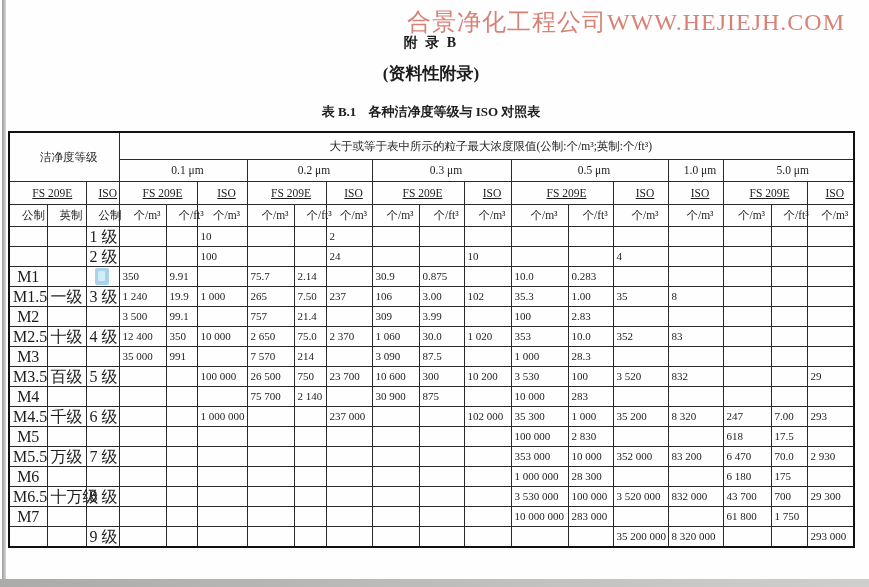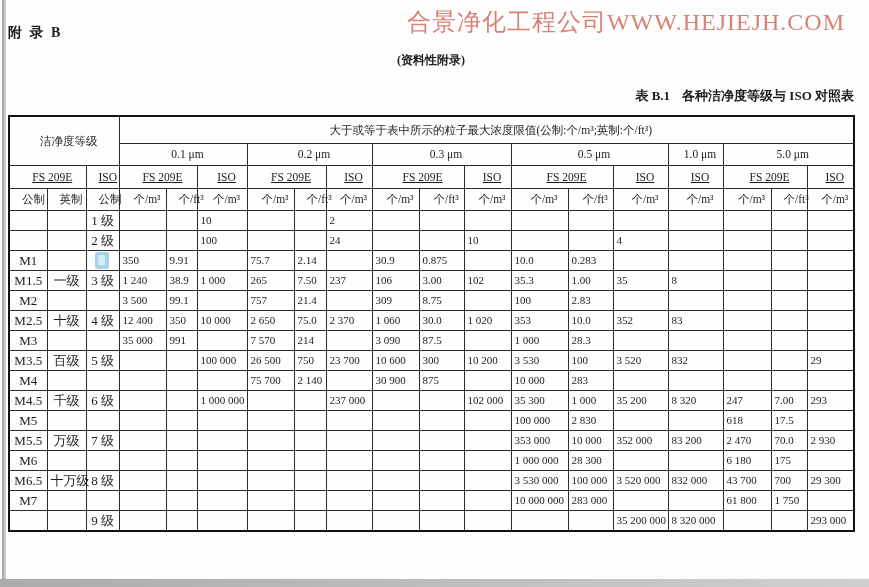--- a/index.html
+++ b/index.html
@@ -12,42 +12,42 @@
   .edge-left{position:absolute;left:2px;top:0;width:4px;height:587px;
     background:linear-gradient(to right,#9c9c9a,#d6d6d4);}
   .edge-bottom{position:absolute;left:0;bottom:0;width:869px;height:8px;
     background:linear-gradient(to right,#ababa9,#cfcfcd);}
   .watermark{
     position:absolute;top:6px;right:24px;
     font-size:24px;letter-spacing:1px;white-space:nowrap;
     font-family:"Liberation Serif","DejaVu Serif",serif;
   }
   .content{position:absolute;left:8px;top:0;width:846px;}
-  .h-appendix{margin:24px 0 0;text-align:left;font-size:14px;font-weight:bold;letter-spacing:2px;}
-  .h-sub{margin:10px 0 0;text-align:center;font-size:12px;font-weight:bold;}
+  .h-appendix{margin:34px 0 0;text-align:center;font-size:14px;font-weight:bold;letter-spacing:2px;}
+  .h-sub{margin:10px 0 0;text-align:center;font-size:17px;font-weight:bold;}
   .h-name{margin:8px 0 0;text-align:center;font-size:13px;font-weight:bold;}
   .intro{margin:22px 0 0;padding-left:22px;font-size:13px;}
-  .caption{margin:18px 0 10px;text-align:right;font-size:13px;font-weight:bold;}
+  .caption{margin:18px 0 10px;text-align:center;font-size:13px;font-weight:bold;}
   .caption .cap-label{margin-right:12px;}
   table.cmp{
     border-collapse:collapse;table-layout:fixed;width:846px;
     border:2px solid #111;
   }
   table.cmp th,table.cmp td{
     border:1px solid #2a2a2a;font-weight:normal;
     font-size:11px;line-height:13px;padding:1px 3px;
     white-space:nowrap;overflow:visible;text-align:left;vertical-align:middle;
   }
   table.cmp thead th{text-align:center;font-size:11.5px;padding-left:12px;}
   tr.r-limit th{height:24px;font-size:12px;}
   tr.r-sizes th{height:19px;margin-top:15px;}
   tr.r-org th{height:20px;text-decoration:underline;}
   tr.r-units th{height:19px;font-size:10.5px;}
   table.cmp tbody td{height:17px;}
-  table.cmp tbody td.cls{text-align:center;font-size:13px;}
+  table.cmp tbody td.cls{text-align:center;font-size:16px;}
   .stamp{
     display:inline-block;width:14px;height:17px;vertical-align:middle;
     background:#a9d3ea;border-radius:2px;position:relative;margin-left:-2px;
   }
   .stamp::after{
     content:"";position:absolute;left:3px;top:3px;width:7px;height:10px;
     background:#d2ecf8;border-radius:1px;
   }
 </style>
 </head>
@@ -202,21 +202,21 @@
             <td></td>
             <td></td>
             <td></td>
             <td></td>
           </tr>
           <tr>
             <td class="cls">M1.5</td>
             <td class="cls">一级</td>
             <td class="cls">3 级</td>
             <td>1 240</td>
-            <td>38.9</td>
+            <td>19.9</td>
             <td>1 000</td>
             <td>265</td>
             <td>7.50</td>
             <td>237</td>
             <td>106</td>
             <td>3.00</td>
             <td>102</td>
             <td>35.3</td>
             <td>1.00</td>
             <td>35</td>
@@ -229,21 +229,21 @@
             <td class="cls">M2</td>
             <td class="cls"></td>
             <td class="cls"></td>
             <td>3 500</td>
             <td>99.1</td>
             <td></td>
             <td>757</td>
             <td>21.4</td>
             <td></td>
             <td>309</td>
-            <td>8.75</td>
+            <td>3.99</td>
             <td></td>
             <td>100</td>
             <td>2.83</td>
             <td></td>
             <td></td>
             <td></td>
             <td></td>
             <td></td>
           </tr>
           <tr>
@@ -382,21 +382,21 @@
             <td></td>
             <td></td>
             <td></td>
             <td></td>
             <td></td>
             <td></td>
             <td>353 000</td>
             <td>10 000</td>
             <td>352 000</td>
             <td>83 200</td>
-            <td>2 470</td>
+            <td>6 470</td>
             <td>70.0</td>
             <td>2 930</td>
           </tr>
           <tr>
             <td class="cls">M6</td>
             <td class="cls"></td>
             <td class="cls"></td>
             <td></td>
             <td></td>
             <td></td>

